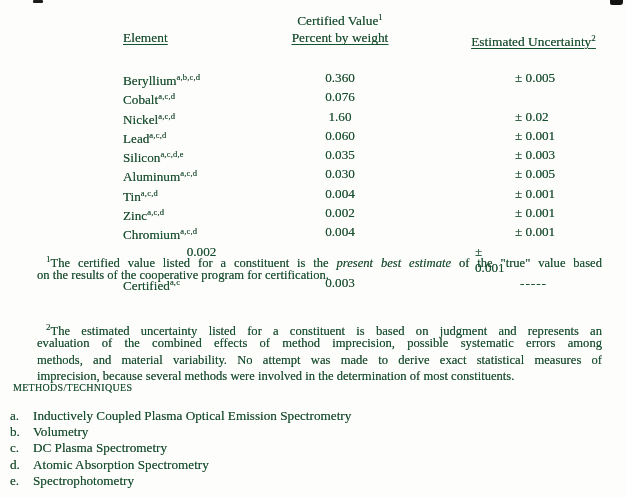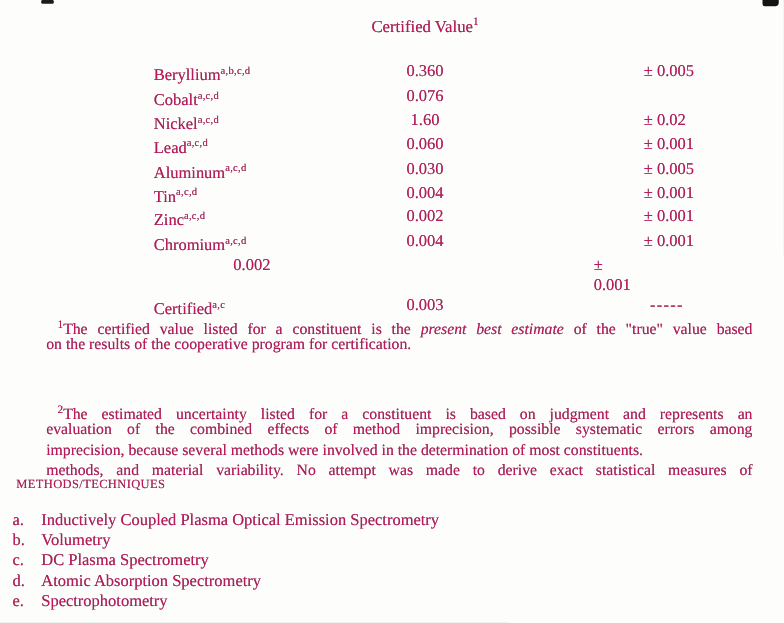--- a/index.html
+++ b/index.html
@@ -1,18 +1,18 @@
 <!DOCTYPE html>
 <html><head>
 <meta charset="utf-8">
 <style>
   html,body { margin:0; padding:0; background:#e8e8e8; }
   .page {
     position:relative; width:627px; height:498px;
-    background:#fdfdfc; color:#be185d;
+    background:#fdfdfc; color:#14532d;
     font-family:"Liberation Serif", serif;
     overflow:hidden;
     text-shadow:0 0 0.4px rgba(20,20,20,0.55);
   }
   
   .scan-mark-a { position:absolute; left:33px; top:0; width:10px; height:3px; background:#1c1c1c; border-radius:1px; }
   .scan-mark-b { position:absolute; left:610px; top:0; width:13px; height:5px; background:#141414; border-radius:0 0 3px 2px; }
 
   
   .tbl { position:absolute; top:9px; left:0; width:627px; }
@@ -51,20 +51,27 @@
   <div class="scan-mark-b"></div>
 
   <div class="tbl">
     <div class="grid-row hdr">
       <div></div>
         <div></div>
       <div class="center"><span>Certified Value</span><sup class="hdr-sup">1</sup></div>
       <div></div>
         <div></div>
     </div>
+    <div class="grid-row hdr">
+      <div></div>
+      <div><span class="u">Element</span></div>
+      <div class="center"><span class="u">Percent by weight</span></div>
+      <div></div>
+      <div class="center"><span class="u"><span>Estimated Uncertainty</span><sup class="hdr-sup">2</sup></span></div>
+    </div>
 
     <div class="rows">
       <div class="grid-row data-row">
         <div></div>
         <div class="el-cell"><span>Beryllium</span><sup>a,b,c,d</sup></div>
         <div class="center">0.360</div>
         <div></div>
         <div class="unc-cell">± 0.005</div>
       </div>
       <div class="grid-row data-row">
@@ -79,20 +86,27 @@
         <div class="center">1.60</div>
         <div></div>
         <div class="unc-cell">± 0.02</div>
       </div>
       <div class="grid-row data-row">
         <div></div>
         <div class="el-cell"><span>Lead</span><sup>a,c,d</sup></div>
         <div class="center">0.060</div>
         <div></div>
         <div class="unc-cell">± 0.001</div>
+      </div>
+      <div class="grid-row data-row">
+        <div></div>
+        <div class="el-cell"><span>Silicon</span><sup>a,c,d,e</sup></div>
+        <div class="center">0.035</div>
+        <div></div>
+        <div class="unc-cell">± 0.003</div>
       </div>
       <div class="grid-row data-row">
         <div></div>
         <div class="el-cell"><span>Aluminum</span><sup>a,c,d</sup></div>
         <div class="center">0.030</div>
         <div></div>
         <div class="unc-cell">± 0.005</div>
       </div>
       <div class="grid-row data-row">
         <div></div>
@@ -132,22 +146,22 @@
   </div>
 
   <div class="fn" id="footnote1">
     <div class="fn-line first"><sup>1</sup><span>The certified value listed for a constituent is the </span><span class="it">present best estimate</span><span> of the "true" value based</span></div>
     <div class="fn-line last">on the results of the cooperative program for certification.</div>
   </div>
 
   <div class="fn" id="footnote2">
     <div class="fn-line first"><sup>2</sup><span>The estimated uncertainty listed for a constituent is based on judgment and represents an</span></div>
     <div class="fn-line">evaluation of the combined effects of method imprecision, possible systematic errors among</div>
+    <div class="fn-line">methods, and material variability.  No attempt was made to derive exact statistical measures of</div>
     <div class="fn-line last">imprecision, because several methods were involved in the determination of most constituents.</div>
-    <div class="fn-line">methods, and material variability.  No attempt was made to derive exact statistical measures of</div>
   </div>
 
   <div class="methods-heading">METHODS/TECHNIQUES</div>
 
   <div class="methods-list">
     <div class="method-item">
       <span>a.</span>
       <span>Inductively Coupled Plasma Optical Emission Spectrometry</span>
     </div>
     <div class="method-item">

